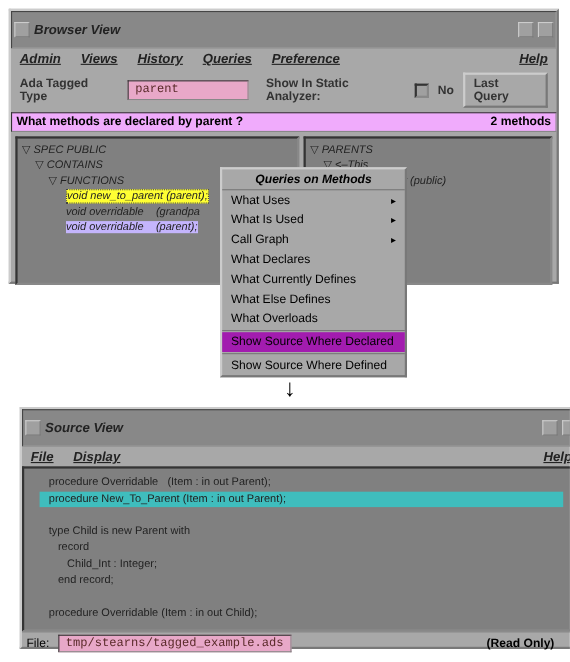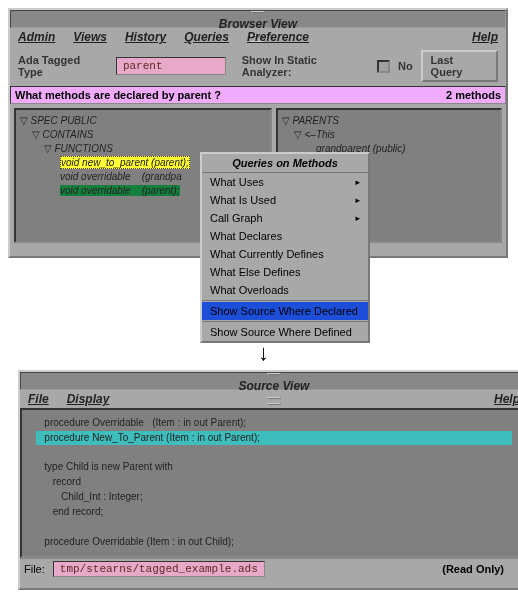--- a/index.html
+++ b/index.html
@@ -6,23 +6,22 @@
   body { background: #fff; width: 518px; height: 602px; position: relative; font-size: 11px; }
 
   .window {
     position: absolute;
     background: #a8a8a8;
     border: 2px outset #ccc;
   }
   .titlebar {
     background: #888; height: 18px; display: flex; align-items: center;
     border: 1px inset #999;
-    padding: 0 2px;
+    padding: 16px 2px;
     gap: 4px;
-    flex-direction: column;
   }
   .titlebar .tbtn {
     width: 14px; height: 14px; background: #a0a0a0; border: 1px outset #ccc;
     display:inline-block;
   }
   .titlebar .title { flex: 1; font-style: italic; font-weight: bold; color: #222; font-size: 12px; }
 
   .menubar {
     display: flex; padding: 2px 8px; gap: 18px; font-style: italic; font-weight: bold;
     color: #222; font-size: 12px; align-items: center;
@@ -58,42 +57,42 @@
     font-family: "Courier New", monospace; font-size: 10px; color: #222;
     overflow: hidden;
     position: relative;
   }
   .pane-left { flex: 1.15; height: 135px;}
   .pane-right { flex: 1; height: 135px;}
 
   .tree-item { white-space: pre; font-style: italic; line-height: 14px;}
   .arrow-open::before { content: "▽ "; font-style: normal;}
   .arrow-closed::before { content: "▷ "; font-style: normal;}
-  .hl-yellow { background: #15803d; }
+  .hl-yellow { background: #c4b5fd; }
   .hl-sel   { background: #ffff33; border:1px dotted #444;}
 
   
   .ctxmenu {
     position: absolute;
     background: #a8a8a8;
     border: 2px outset #ccc;
     font-size: 11px; font-weight: normal;
     width: 170px;
     z-index: 10;
   }
   .ctx-title {
     text-align: center; padding: 3px 16px; font-style: italic; font-weight: bold;
     border-bottom: 1px solid #777;
   }
   .ctx-item {
     padding: 3px 8px; display:flex; align-items:center;
   }
   .ctx-item .sub { margin-left:auto; font-size:9px;}
   .ctx-sep { border-top: 1px solid #777; margin: 1px 0; }
-  .ctx-hl { background: #1d4ed8; }
+  .ctx-hl { background: #a21caf; }
 
   .down-arrow {
     position:absolute; left: 258px; top: 340px; font-size: 22px; font-weight:bold;
   }
 
   
   .source-body {
     border: 2px inset #888; background: #808080;
     font-family: "Courier New", monospace; font-size: 10px; color: #222;
     padding: 6px 14px; line-height: 14px; white-space: pre;

